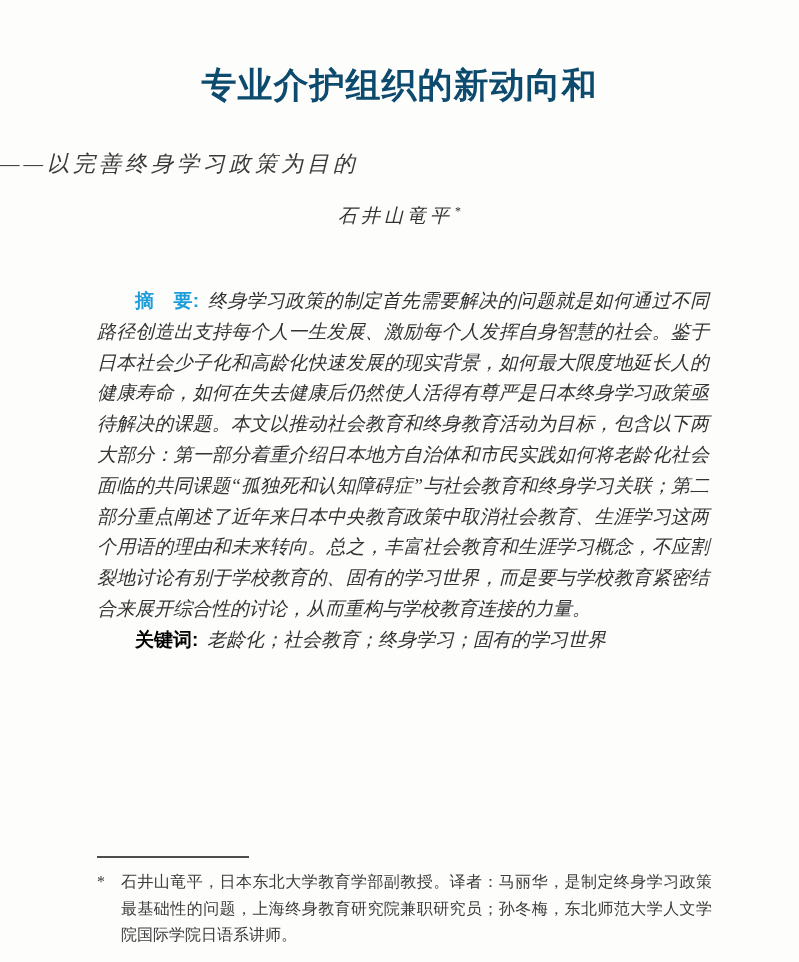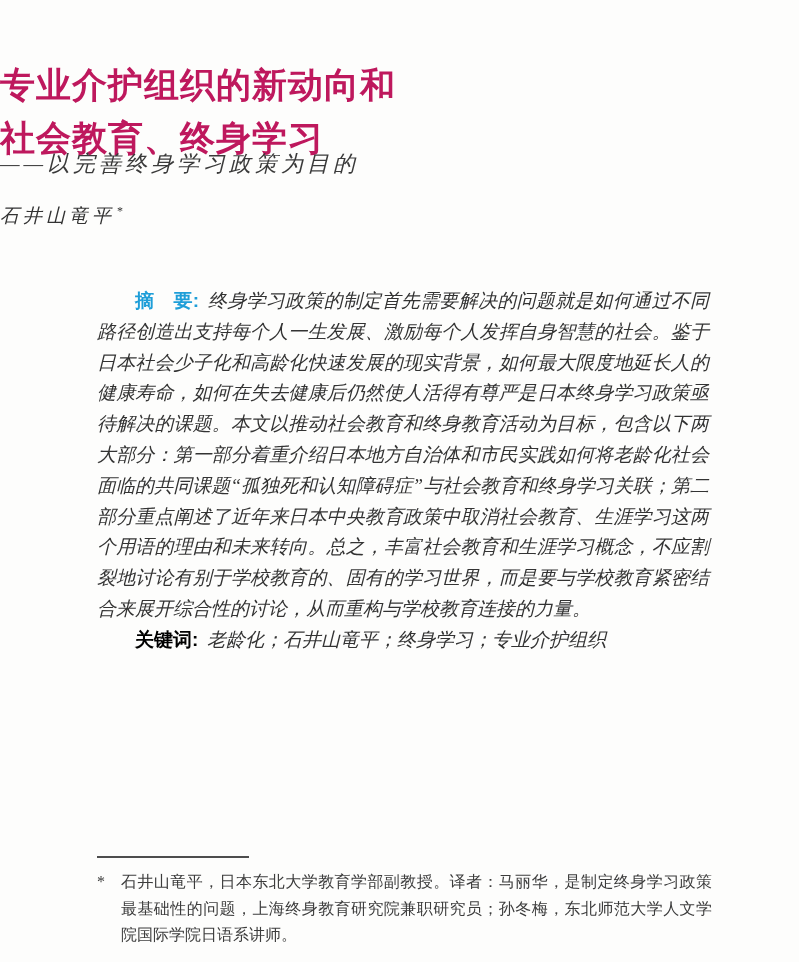--- a/index.html
+++ b/index.html
@@ -17,43 +17,44 @@
     font-family: "Liberation Serif", "DejaVu Serif", serif;
     overflow: hidden;
   }
 
   
   .title {
     position: absolute;
     top: 36px;
     left: 0;
     width: 799px;
+    text-align: center;
     font-size: 35px;
     font-weight: 700;
     line-height: 53px;
     letter-spacing: 1px;
-    color: #be185d;
+    color: #0c4a6e;
   }
   .subtitle {
     position: absolute;
     top: 149px;
     left: 0;
     width: 636px;
     text-align: left;
     font-size: 22px;
     font-style: italic;
     letter-spacing: 4px;
     color: #3a3a3a;
   }
   .author {
     position: absolute;
     top: 203px;
     left: 0;
     width: 799px;
-    text-align: left;
+    text-align: center;
     font-size: 19px;
     font-style: italic;
     letter-spacing: 4px;
     color: #333;
   }
   .author sup {
     font-size: 12px;
     font-style: normal;
     letter-spacing: 0;
     vertical-align: super;
@@ -127,35 +128,34 @@
   }
   .fn-text { flex: 1; }
 </style>
 </head>
 <body>
 
 <div class="page">
 
   <h1 class="title">
     <span style="display:block">专业介护组织的新动向和</span>
-    <span style="display:block">社会教育、终身学习</span>
   </h1>
 
   <div class="subtitle">——以完善终身学习政策为目的</div>
 
   <div class="author">
     <span>石井山竜平</span><sup>*</sup>
   </div>
 
   <div class="abstract-block">
     <p class="abstract-par">
       <span class="label accent" style="color: rgb(30, 158, 216);">摘　要:</span><span>终身学习政策的制定首先需要解决的问题就是如何通过不同路径创造出支持每个人一生发展、激励每个人发挥自身智慧的社会。鉴于日本社会少子化和高龄化快速发展的现实背景，如何最大限度地延长人的健康寿命，如何在失去健康后仍然使人活得有尊严是日本终身学习政策亟待解决的课题。本文以推动社会教育和终身教育活动为目标，包含以下两大部分：第一部分着重介绍日本地方自治体和市民实践如何将老龄化社会面临的共同课题“孤独死和认知障碍症”与社会教育和终身学习关联；第二部分重点阐述了近年来日本中央教育政策中取消社会教育、生涯学习这两个用语的理由和未来转向。总之，丰富社会教育和生涯学习概念，不应割裂地讨论有别于学校教育的、固有的学习世界，而是要与学校教育紧密结合来展开综合性的讨论，从而重构与学校教育连接的力量。</span>
     </p>
     <p class="keywords-par">
-      <span class="label accent" style="color: #000000;">关键词:</span><span>老龄化；石井山竜平；终身学习；专业介护组织</span>
+      <span class="label accent" style="color: #000000;">关键词:</span><span>老龄化；社会教育；终身学习；固有的学习世界</span>
     </p>
   </div>
 
 
   <div class="footnote-block">
     <div class="footnote-rule"></div>
     <div class="footnote">
       <span class="fn-marker">*</span>
       <span class="fn-text">石井山竜平，日本东北大学教育学部副教授。译者：马丽华，是制定终身学习政策最基础性的问题，上海终身教育研究院兼职研究员；孙冬梅，东北师范大学人文学院国际学院日语系讲师。</span>
     </div>

